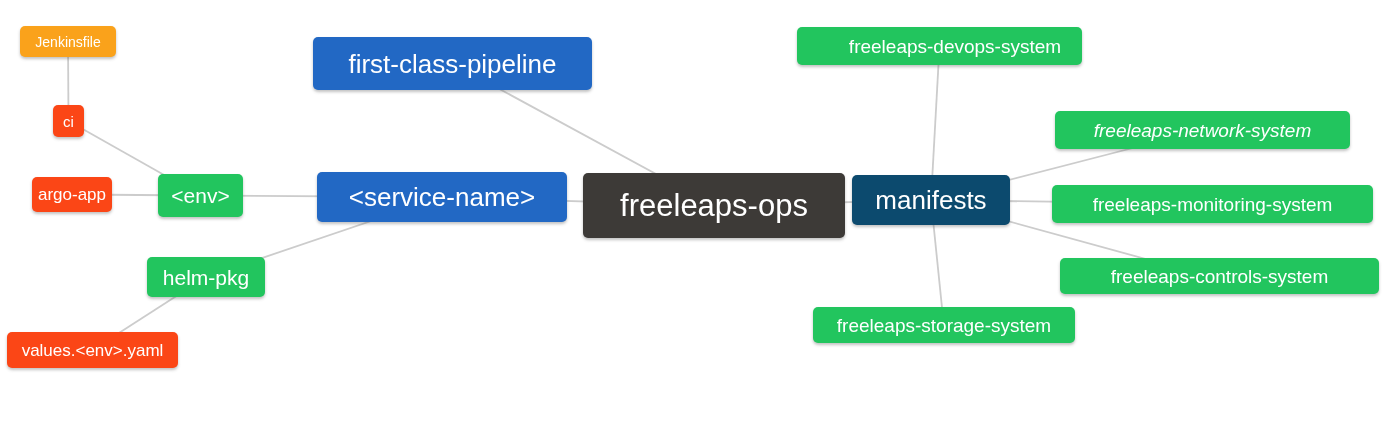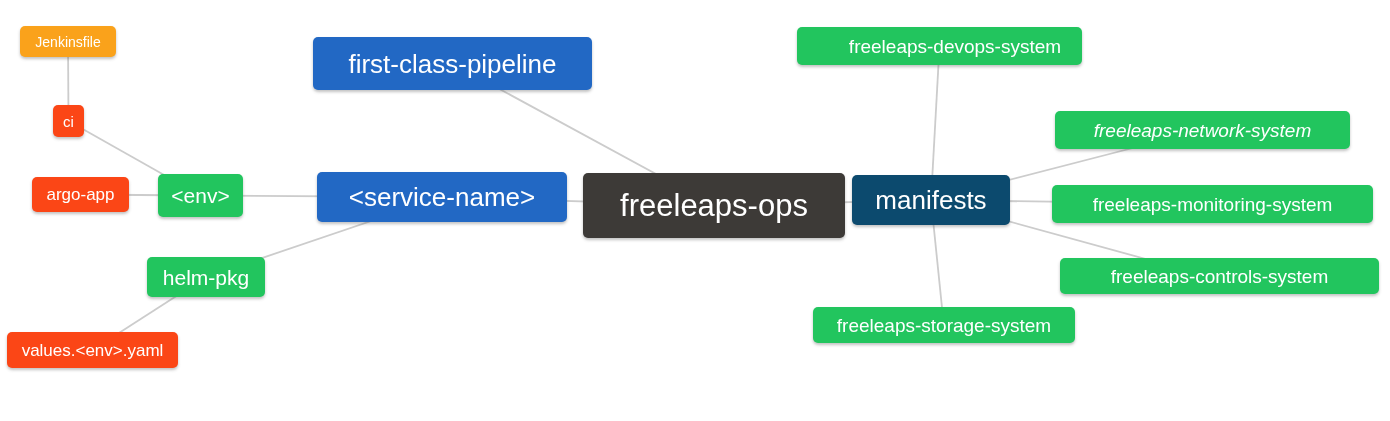--- a/index.html
+++ b/index.html
@@ -57,21 +57,21 @@
       <line x1="931" y1="200" x2="1207.5" y2="276" stroke="#cccccc" stroke-width="1.8"></line>
       <line x1="931" y1="200" x2="944" y2="327" stroke="#cccccc" stroke-width="1.8"></line>
     </svg>
 
 <div class="node" style="left: 20px; top: 26px; width: 96px; height: 31px; font-size: 14px; background: rgb(250, 162, 27);">
       <span>Jenkinsfile</span>
     </div>
     <div class="node" style="left: 53px; top: 105px; width: 31px; height: 32px; font-size: 15px; background: rgb(251, 70, 22);">
       <span>ci</span>
     </div>
-    <div class="node" style="left: 32px; top: 177px; width: 97px; height: 35px; font-size: 17px; background: rgb(251, 70, 22);">
+    <div class="node" style="left: 32px; top: 177px; width: 80px; height: 35px; font-size: 17px; background: rgb(251, 70, 22);">
       <span>argo-app</span>
     </div>
     <div class="node" style="left: 147px; top: 257px; width: 118px; height: 40px; font-size: 21px; background: rgb(34, 197, 94);">
       <span>helm-pkg</span>
     </div>
     <div class="node" style="left: 158px; top: 174px; width: 85px; height: 43px; font-size: 21px; background: rgb(34, 197, 94);">
       <span>&lt;env&gt;</span>
     </div>
     <div class="node" style="left: 7px; top: 332px; width: 171px; height: 36px; font-size: 17px; background: rgb(251, 70, 22);">
       <span>values.&lt;env&gt;.yaml</span>

